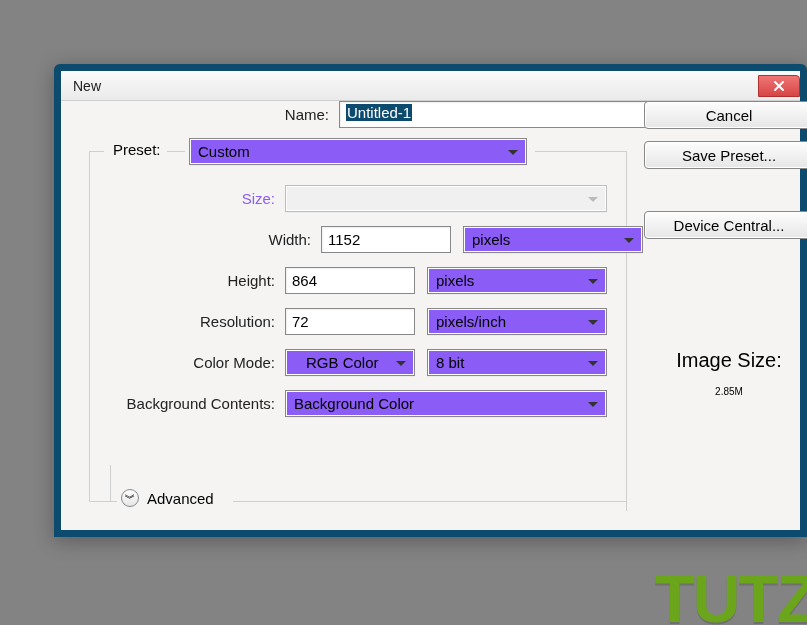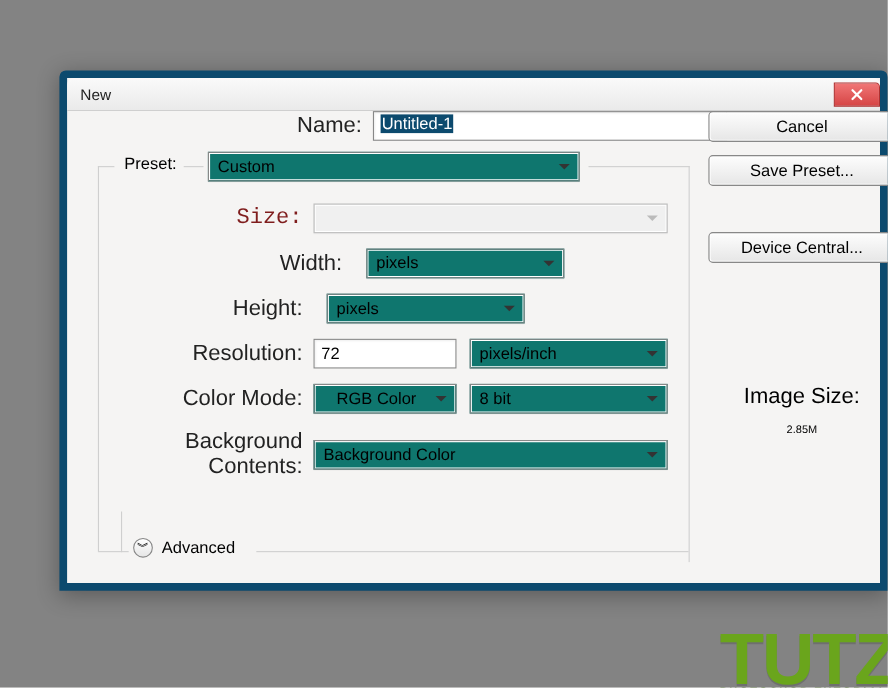--- a/index.html
+++ b/index.html
@@ -16,30 +16,30 @@
     padding: 0 0 0 12px;
   }
   .titlebar .title { font-size: 14px; color: #222; }
   .titlebar .close {
     width: 42px; height: 22px; background: linear-gradient(#f07676,#d64545);
     border: 1px solid #b03030; border-radius: 0 4px 0 0;
     display: flex; align-items: center; justify-content: center;
     overflow: hidden;
   }
   .row { display: flex; align-items: center; margin-bottom: 14px; }
-  .row .lab { width: 278px; text-align: right; padding-right: 10px; font-size: 20px; color: #222; }
-  .row .lab.disabled { color: #7f1d1d; font-family: Liberation Mono, monospace; }
+  .row .lab { width: 278px; text-align: right; padding-right: 10px; font-size: 15px; color: #222; }
+  .row .lab.disabled { color: #8b5cf6; }
   .text-input {
     height: 27px; border: 1px solid #888; background: #fff; font-size: 15px;
     padding: 2px 6px; box-shadow: inset 1px 1px 2px rgba(0,0,0,.07);
   }
   .name-input { width: 322px; }
   .name-input .sel { background: #0c4a6e; color: #fff; padding: 0 1px; }
   .dd {
-    height: 27px; border: 1px solid #888; background: #0f766e;
+    height: 27px; border: 1px solid #888; background: #8b5cf6;
     display: inline-flex; align-items: center; justify-content: space-between;
     padding: 0 8px 0 8px; font-size: 15px;
     box-shadow: inset 0 0 0 1px #fff, 0 1px 0 rgba(0,0,0,.03);
   }
   .dd.disabled { color: #aaa; background: #f0f0f0; border-color: #bdbdbd; }
   .dd .chev { margin-left: 8px; }
   .num-input { width: 130px; }
   .unit-dd { width: 180px; }
   .preset-dd { width: 338px; }
   .wide-dd { width: 322px; }
@@ -122,29 +122,31 @@
     <div class="row">
       <div class="lab disabled" style="width:224px;">Size:</div>
       <div class="dd size-dd disabled">
         <span></span>
         <span class="chev chev-down light"></span>
       </div>
     </div>
 
     <div class="row">
       <div class="lab" style="width:224px;margin-left:36px;">Width:</div>
+      <input class="text-input num-input" value="1152" style="">
       <div style="width:12px;"></div>
       <div class="dd unit-dd">
         <span>pixels</span>
         <span class="chev chev-down"></span>
       </div>
     </div>
 
     <div class="row">
       <div class="lab" style="width:224px;">Height:</div>
+      <input class="text-input num-input" value="864" style="">
       <div style="width:12px;"></div>
       <div class="dd unit-dd">
         <span>pixels</span>
         <span class="chev chev-down"></span>
       </div>
     </div>
 
     <div class="row">
       <div class="lab" style="width:224px;">Resolution:</div>
       <input class="text-input num-input" value="72" style="">

